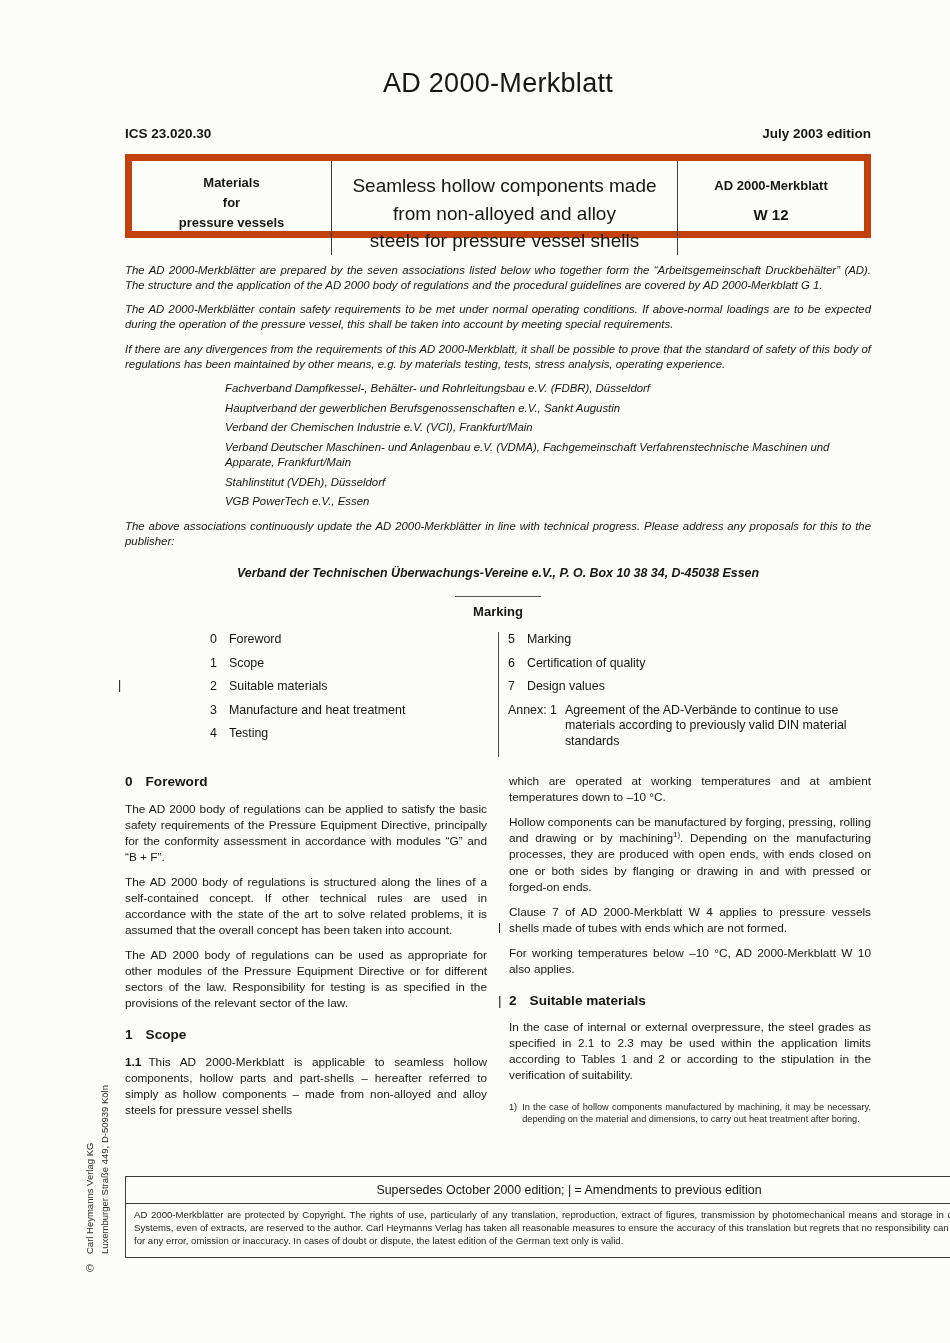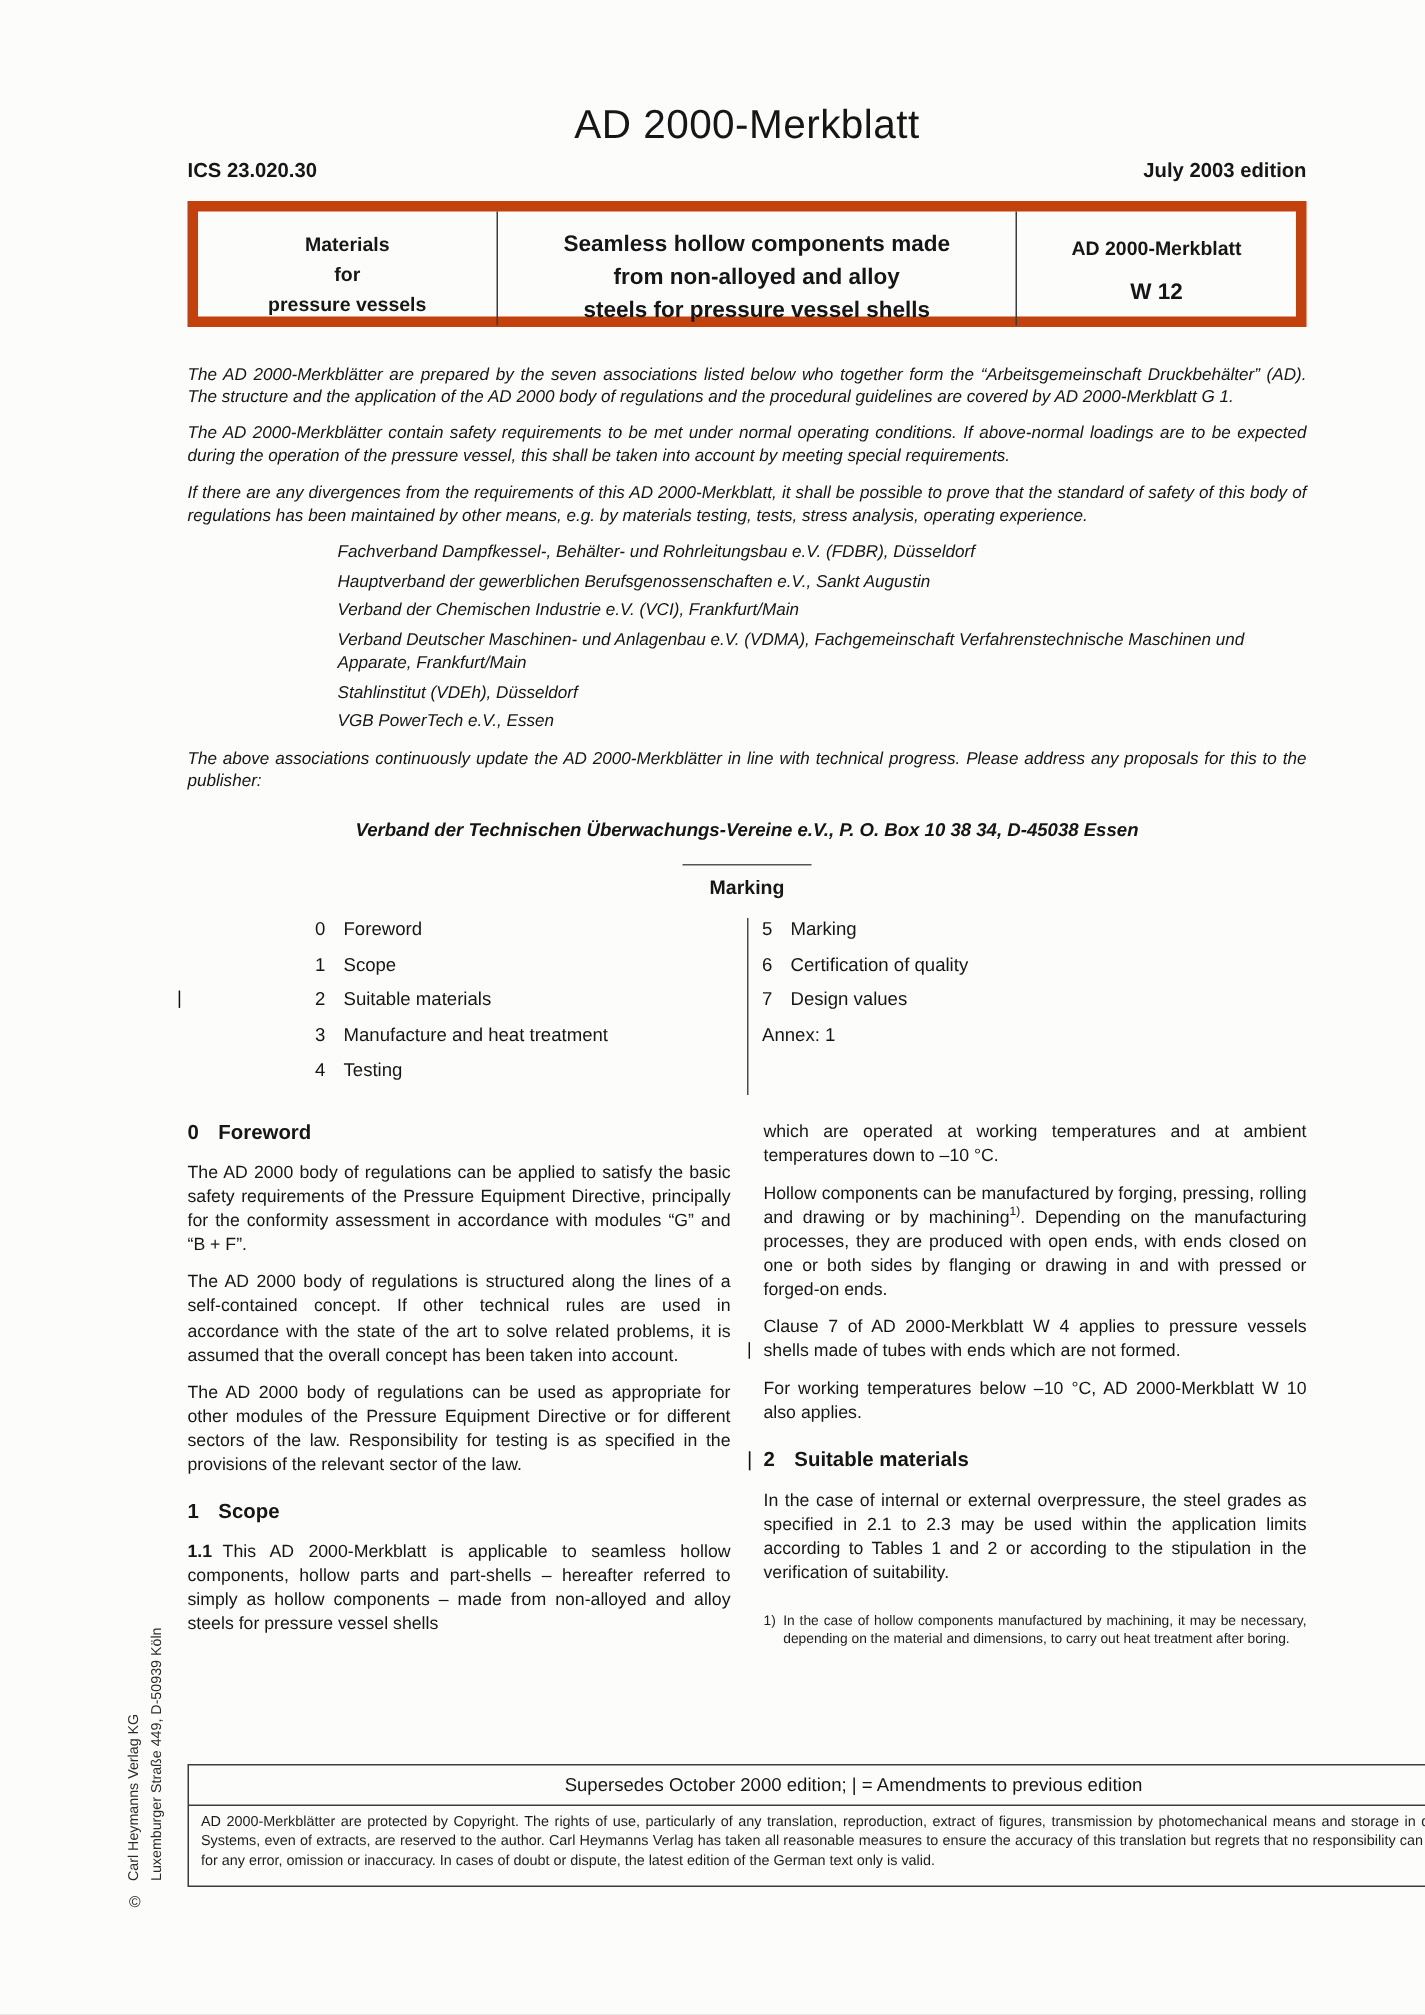--- a/index.html
+++ b/index.html
@@ -7,27 +7,27 @@
   html, body { margin:0; padding:0; background:#d8d8d8; }
   .page {
     width:950px; height:1343px; margin:0 auto; background:#fcfcfa;
     position:relative; font-family:"Liberation Sans", sans-serif; color:#161616;
     overflow:hidden;
   }
   .content { position:absolute; left:125px; top:0; width:746px; }
 
   .doc-title { text-align:center; font-size:27px; font-weight:500; margin:0; padding-top:68px; letter-spacing:0.3px; }
 
-  .meta-row { display:flex; justify-content:space-between; font-weight:bold; font-size:13.5px; margin-top:7px; }
+  .meta-row { display:flex; justify-content:space-between; font-weight:bold; font-size:13.5px; margin-top:27px; }
 
   .header-table { display:grid; grid-template-columns:200px 1fr 186px; border:7px solid #c2410c; margin-top:13px; height:84px; }
   .header-cell { border-right:1px solid #3c3c3c; text-align:center; }
   .header-cell:last-child { border-right:none; }
   .hc-subject { font-weight:bold; font-size:13px; line-height:1.55; white-space:pre-line; padding-top:12px; }
-  .hc-title { font-weight:bold; font-size:15px; line-height:1.45; white-space:pre-line; padding-top:11px; }
+  .hc-title { font-weight:normal; font-size:19px; line-height:1.45; white-space:pre-line; padding-top:11px; }
   .hc-series { font-weight:bold; font-size:13px; padding-top:17px; }
   .hc-number { font-weight:bold; font-size:15px; margin-top:13px; }
 
   .preamble { margin-top:25px; font-size:11.4px; font-style:italic; line-height:1.33; text-align:justify; }
   .preamble p { margin:0 0 9px 0; }
   .assoc { margin:2px 0 9px 100px; text-align:left; }
   .assoc > div { margin-bottom:4.5px; }
   .update-note { margin-bottom:12px; }
   .publisher-line { font-weight:bold; text-align:center !important; font-size:12.4px; margin-top:16px !important; }
 
@@ -153,20 +153,21 @@
         <div class="toc-row">
           <span class="toc-num">6</span>
           <span class="toc-label">Certification of quality</span>
         </div>
         <div class="toc-row">
           <span class="toc-num">7</span>
           <span class="toc-label">Design values</span>
         </div>
         <div class="toc-row annex">
           <span class="toc-num">Annex: 1</span>
+          <span class="toc-label">Agreement of the AD-Verbände to continue to use materials according to previously valid DIN material standards</span>
         </div>
       </div>
     </div>
 
     <div class="body-cols">
 
       <div class="col">
         <div class="sec-heading first">
           <span class="num">0</span>
           <span>Foreword</span>

